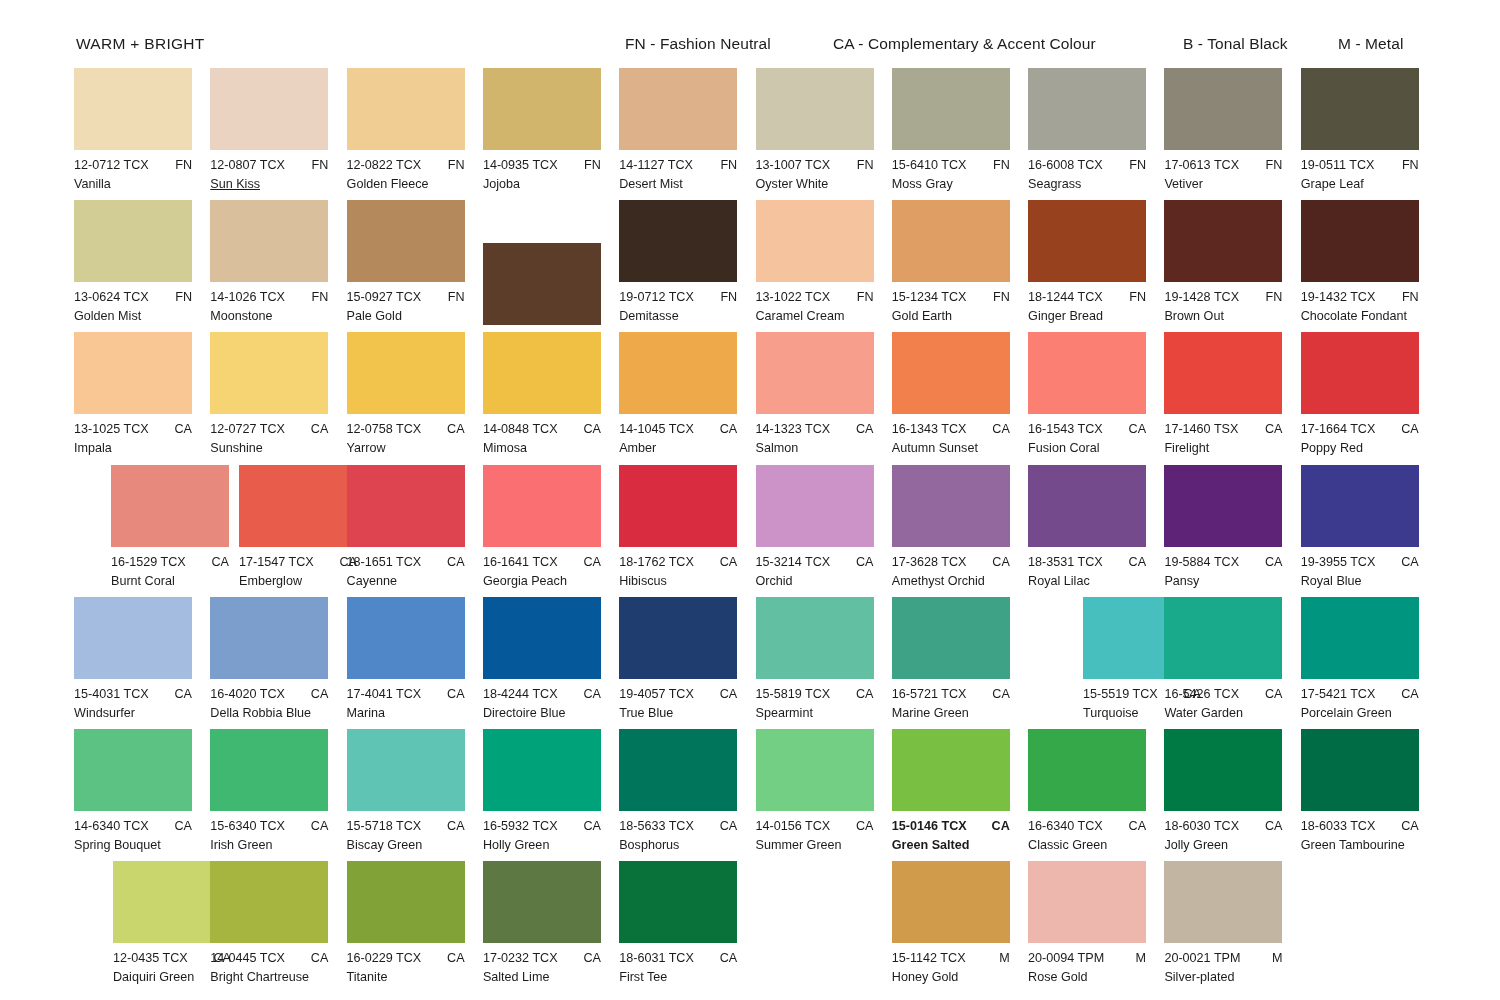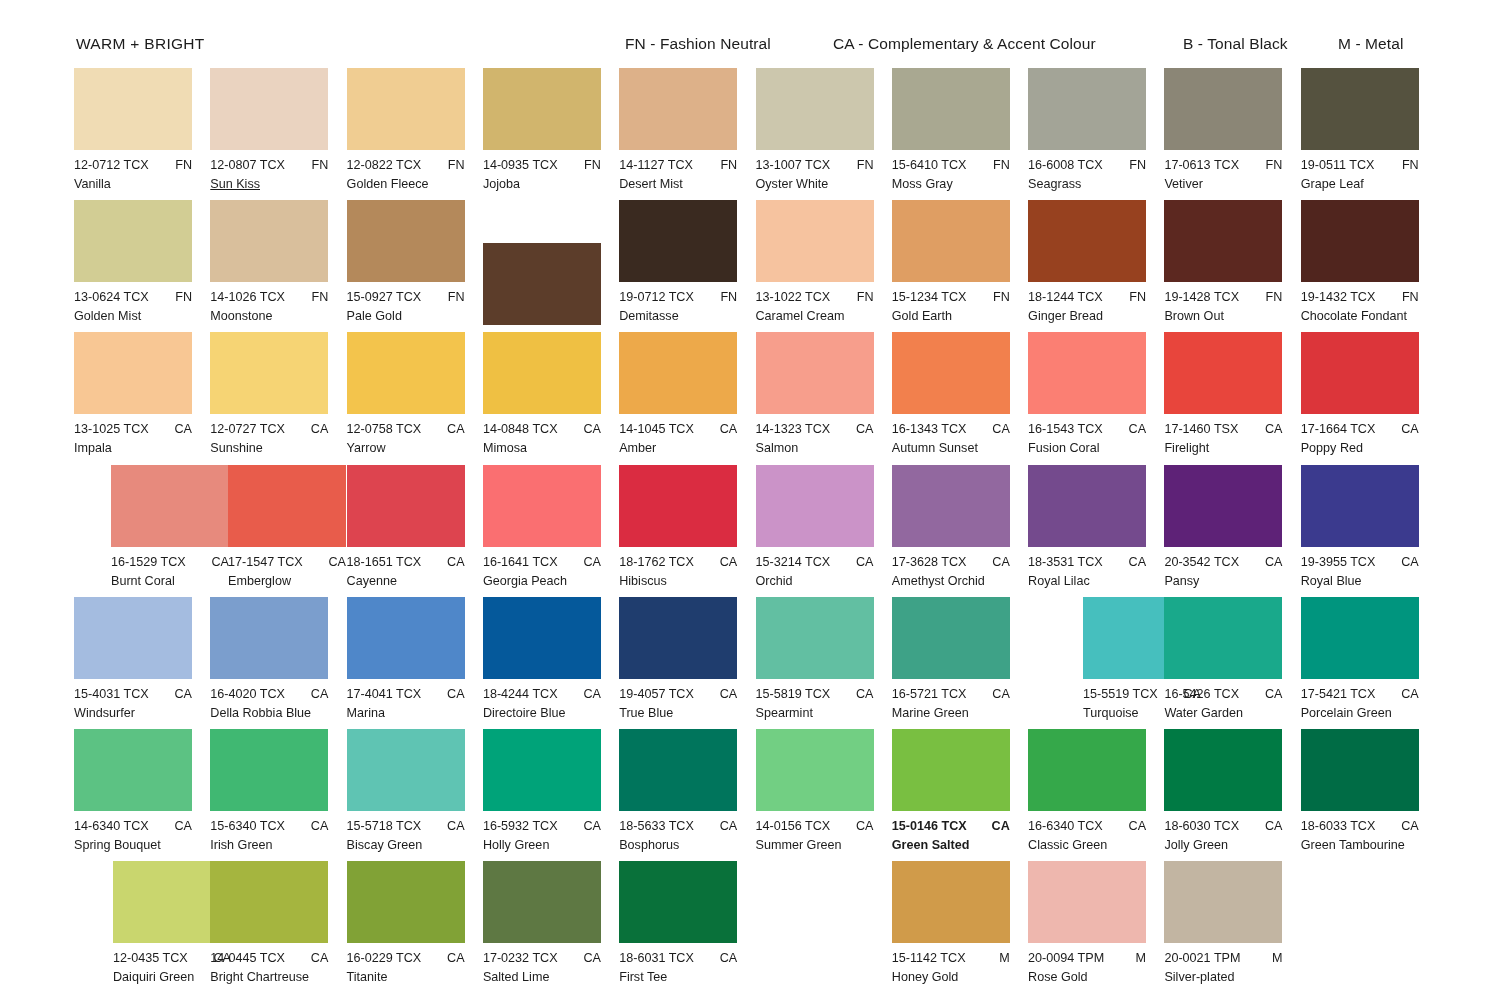--- a/index.html
+++ b/index.html
@@ -404,21 +404,21 @@
       <div class="cell" style="left: 0px; top: 396.6px; padding-left: 37px;">
         <div class="chip" style="background: rgb(231, 138, 125);"></div>
         <div class="meta">
           <div class="meta-top">
             <span class="code">16-1529 TCX</span>
             <span class="cat">CA</span>
           </div>
           <div class="cname">Burnt Coral</div>
         </div>
       </div>
-      <div class="cell" style="left: 120px; top: 396.6px; padding-left: 34px;">
+      <div class="cell" style="left: 131px; top: 396.6px; padding-left: 34px;">
         <div class="chip" style="background: rgb(232, 92, 75);"></div>
         <div class="meta">
           <div class="meta-top">
             <span class="code">17-1547 TCX</span>
             <span class="cat">CA</span>
           </div>
           <div class="cname">Emberglow</div>
         </div>
       </div>
       <div class="cell" style="left: 272.6px; top: 396.6px;">
@@ -478,21 +478,21 @@
             <span class="code">18-3531 TCX</span>
             <span class="cat">CA</span>
           </div>
           <div class="cname">Royal Lilac</div>
         </div>
       </div>
       <div class="cell" style="left: 1090.4px; top: 396.6px;">
         <div class="chip" style="background: rgb(94, 34, 119);"></div>
         <div class="meta">
           <div class="meta-top">
-            <span class="code">20-3542 TCX</span>
+            <span class="code">19-5884 TCX</span>
             <span class="cat">CA</span>
           </div>
           <div class="cname">Pansy</div>
         </div>
       </div>
       <div class="cell" style="left: 1226.7px; top: 396.6px;">
         <div class="chip" style="background: rgb(59, 58, 142);"></div>
         <div class="meta">
           <div class="meta-top">
             <span class="code">19-3955 TCX</span>

